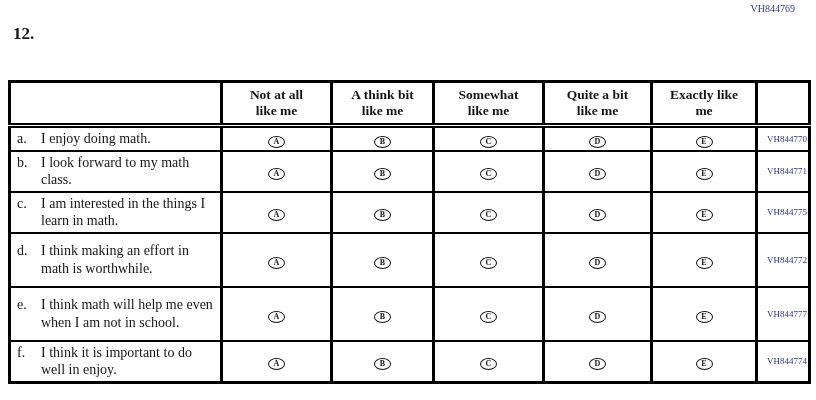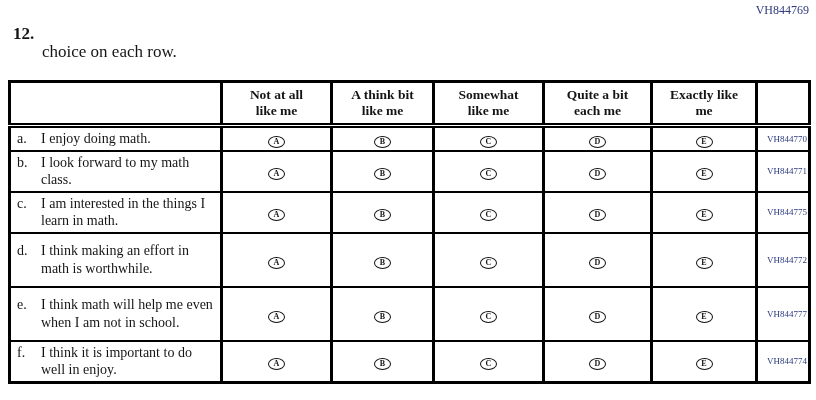--- a/index.html
+++ b/index.html
@@ -8,22 +8,22 @@
     width: 816px; height: 400px;
     background: #ffffff;
     color: #151515;
     font-family: "Liberation Serif", "DejaVu Serif", serif;
     position: relative;
     overflow: hidden;
   }
 
   
   .corner-code {
-    position: absolute; top: 3px; right: 7px;
-    font-size: 12px; color: #2c3a7d;
+    position: absolute; top: 3px; right: 21px;
+    font-size: 10px; color: #2c3a7d;
   }
 
   
   .question {
     position: absolute; top: 9px; left: 13px;
     display: flex; font-size: 17px; line-height: 17.5px; margin-top: 16px;
   }
   .qnum { font-weight: 700; min-width: 29px; }
   .qtext b { font-weight: 700; }
 
@@ -80,21 +80,20 @@
 </style>
 </head>
 <body>
 
 <div class="corner-code">VH844769</div>
 
 <div class="question">
   <span class="qnum">12.</span>
   <span class="qtext">
     <br>
-    <span>choice on each row.</span>
   </span>
 </div>
 
 <div class="table-wrap">
 <table>
   <colgroup>
     <col style="width:212px">
         <col style="width:110px">
         <col style="width:102px">
     <col style="width:110px">
@@ -105,21 +104,21 @@
   <thead>
     <tr>
       <th></th>
       <th><span>Not at all
 like me</span></th>
       <th><span>A think bit
 like me</span></th>
       <th><span>Somewhat
 like me</span></th>
       <th><span>Quite a bit
-each me</span></th>
+like me</span></th>
       <th><span>Exactly like
 me</span></th>
       <th></th>
     </tr>
   </thead>
   <tbody>
     <tr class="row-a">
       <td class="stmt">
         <span class="stmt-inner">
               <span class="rlabel">a.</span>

